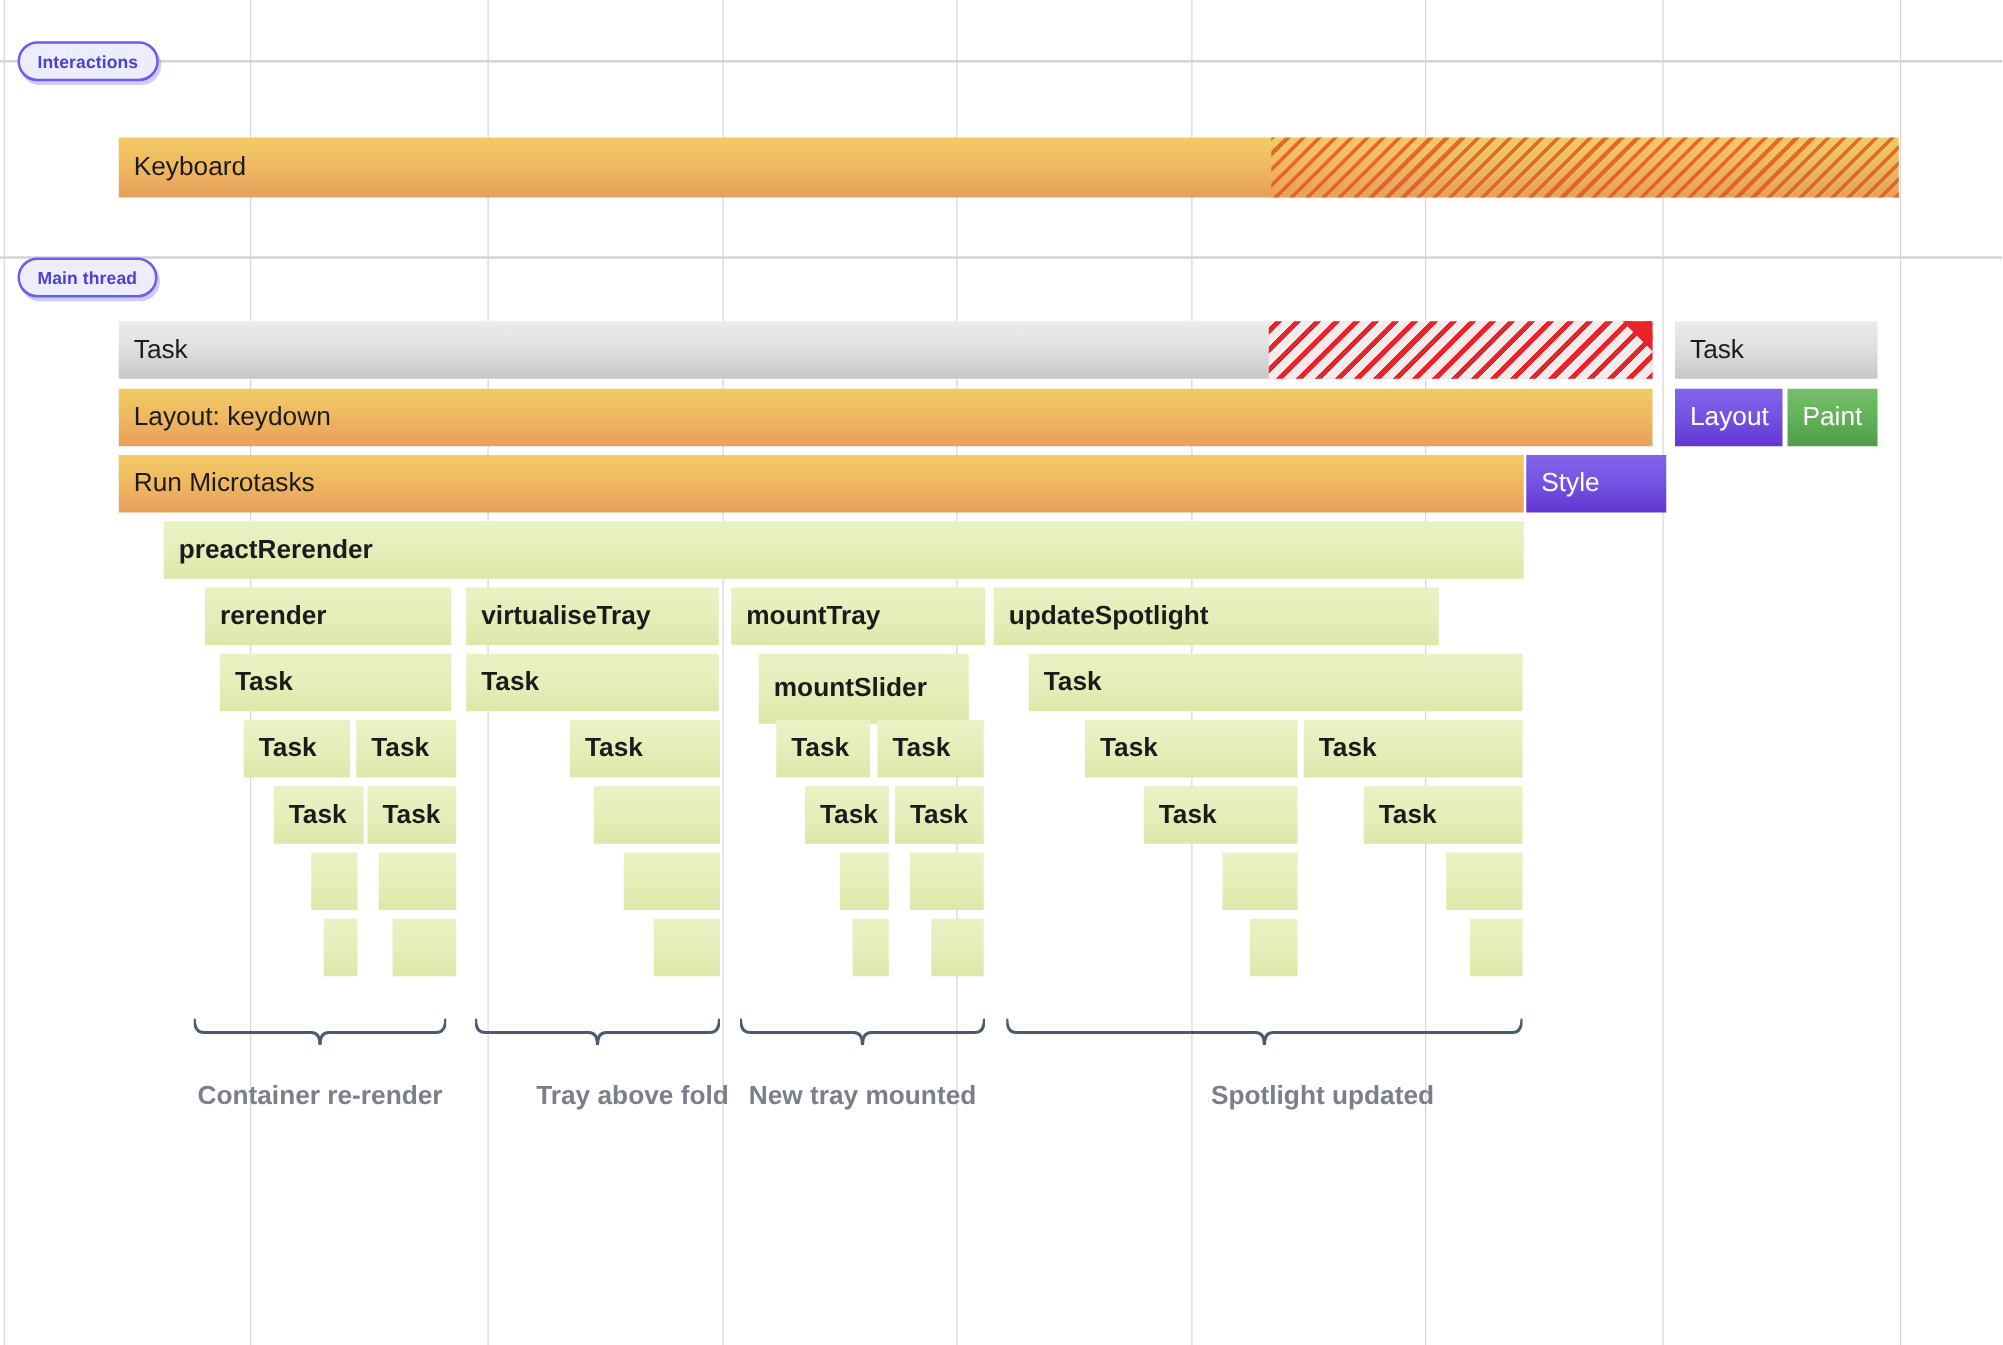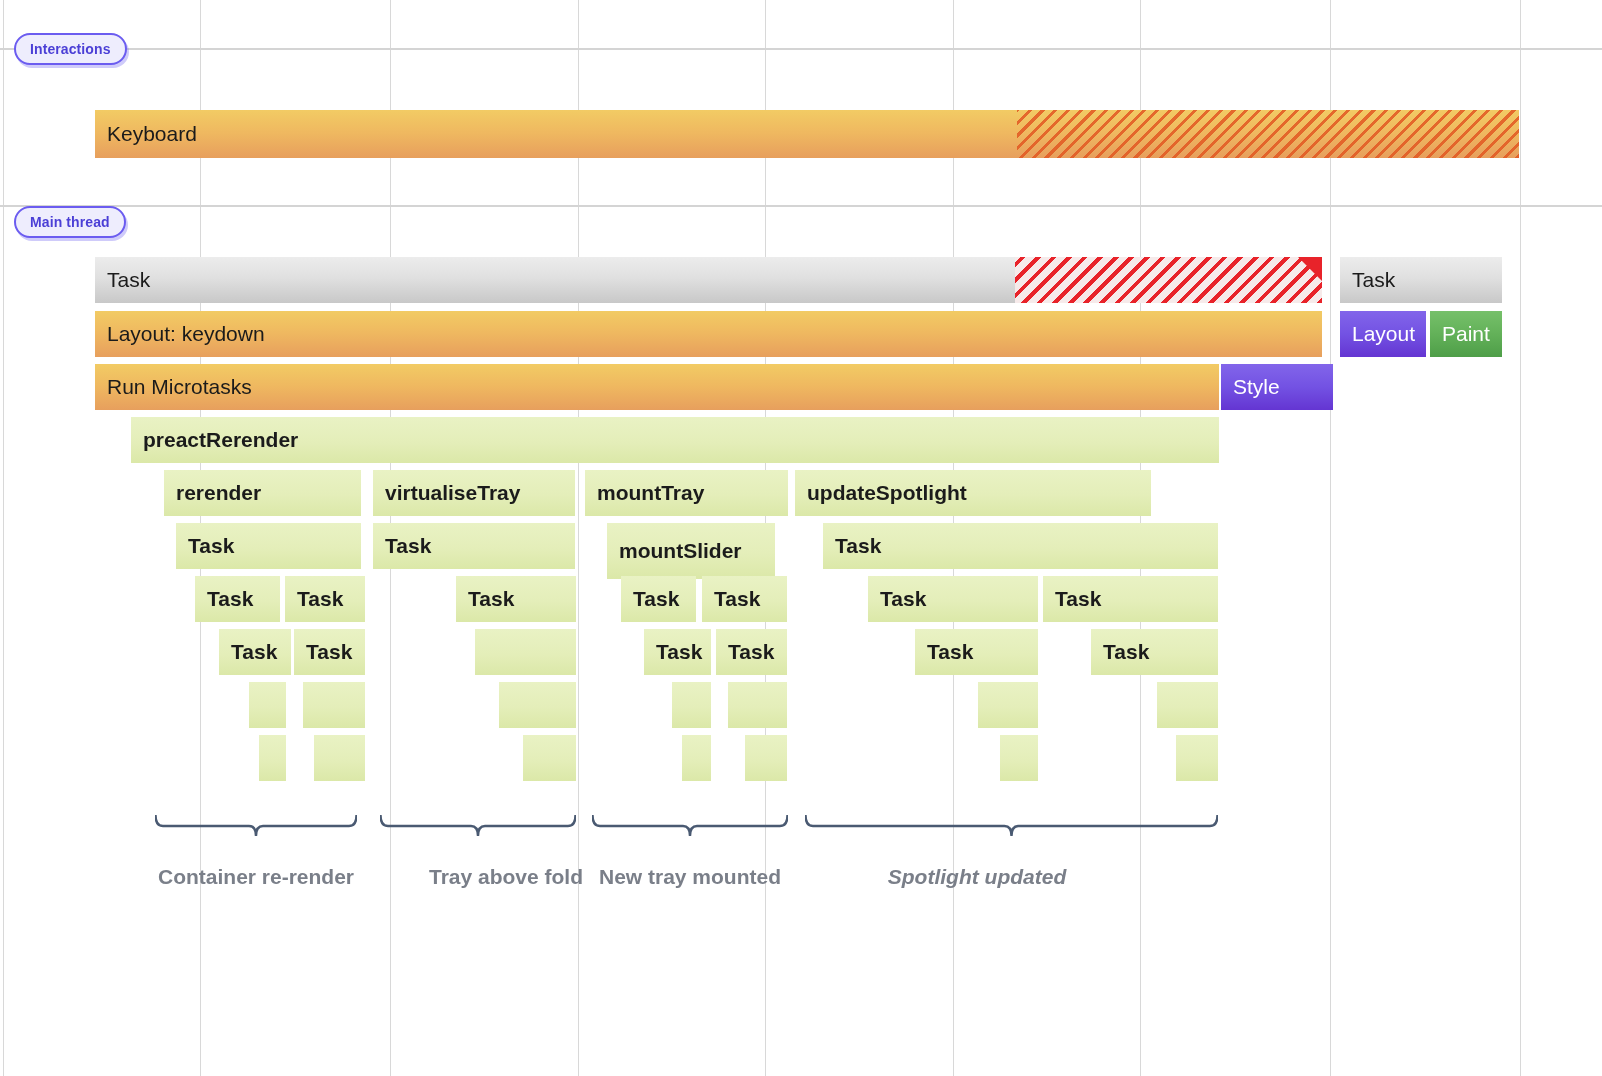--- a/index.html
+++ b/index.html
@@ -301,21 +301,21 @@
         <svg width="196" height="26" viewBox="0 0 196 26">
           <path d="M 0.5 0 Q 0.5 11 8 11 L 91 11 Q 98 11 98 21 Q 98 11 105 11 L 188 11 Q 195.5 11 195.5 0" fill="none" stroke="#4a5a72" stroke-width="2.4" stroke-linecap="round"></path>
         </svg>
       </div>
       <div class="annot-label" style="left: 690px; top: 865px;">New tray mounted</div>
       <div class="bracket" style="left: 805px; top: 815px;">
         <svg width="413" height="26" viewBox="0 0 413 26">
           <path d="M 0.5 0 Q 0.5 11 8 11 L 199.5 11 Q 206.5 11 206.5 21 Q 206.5 11 213.5 11 L 405 11 Q 412.5 11 412.5 0" fill="none" stroke="#4a5a72" stroke-width="2.4" stroke-linecap="round"></path>
         </svg>
       </div>
-      <div class="annot-label" style="left: 977px; top: 865px; font-style: italic;">Spotlight updated</div>
+      <div class="annot-label" style="left: 1058px; top: 865px;">Spotlight updated</div>
     </div>
 
   <div id="pills-layer">
       <div class="track-pill" style="left: 14px; top: 33px;">
         <span>Interactions</span>
       </div>
       <div class="track-pill" style="left: 14px; top: 190px; margin-top: 16px;">
         <span>Main thread</span>
       </div>
     </div>

